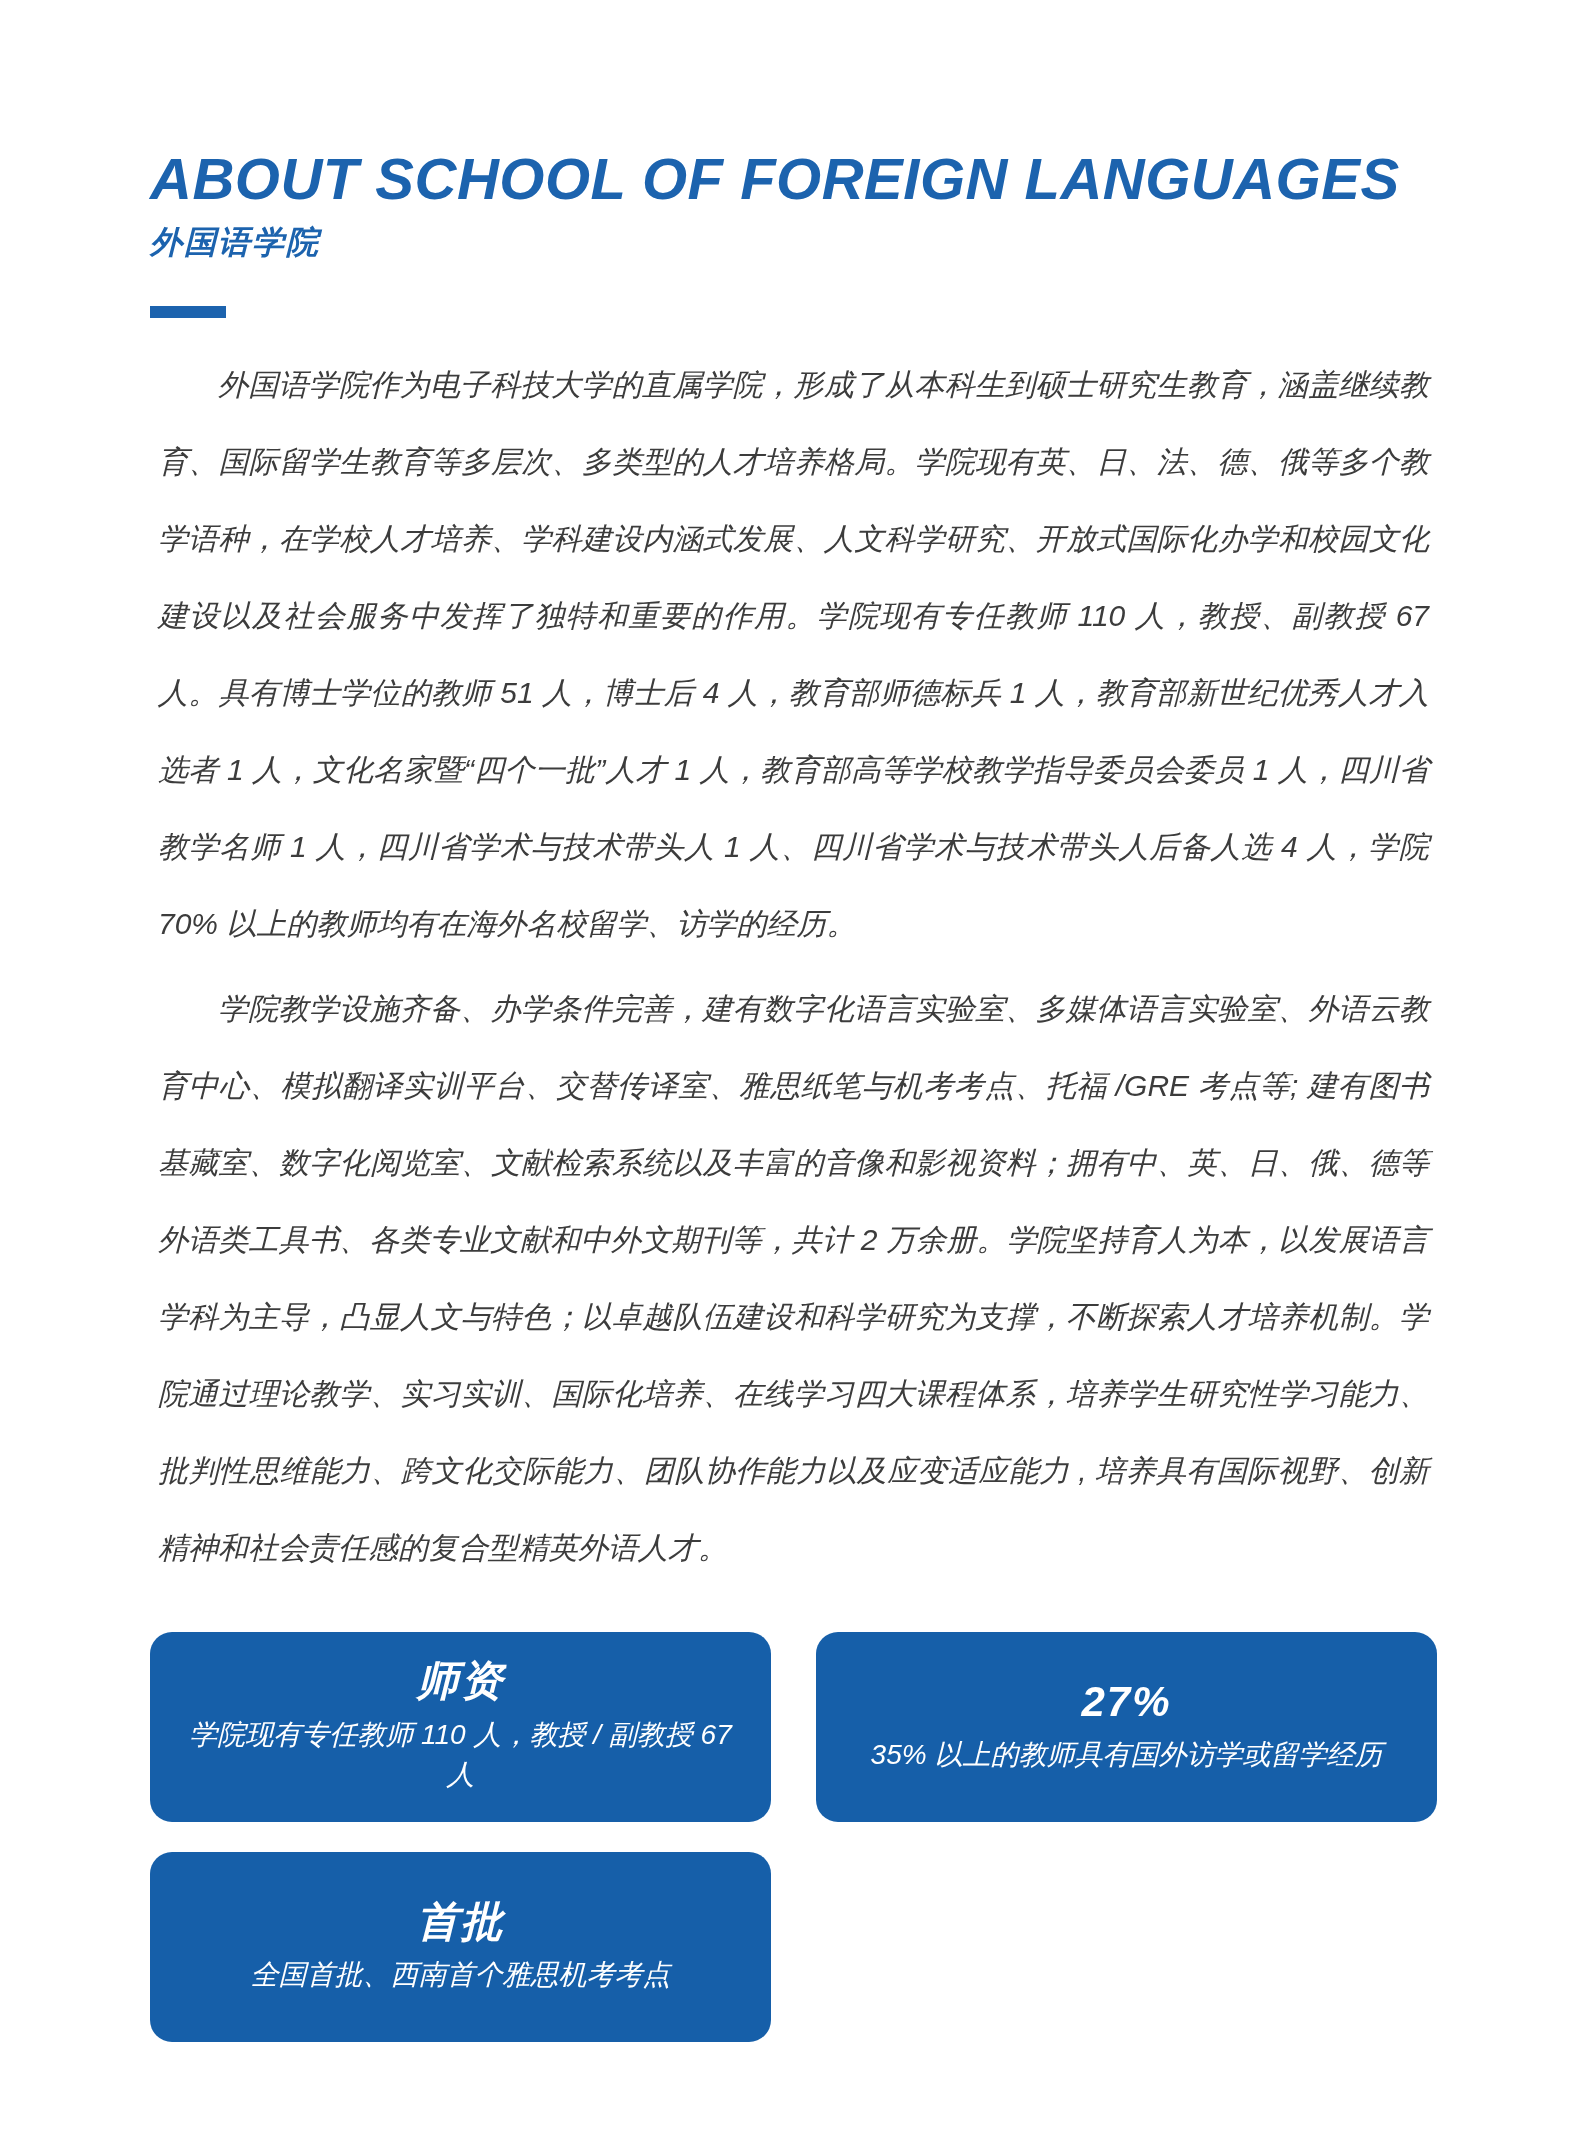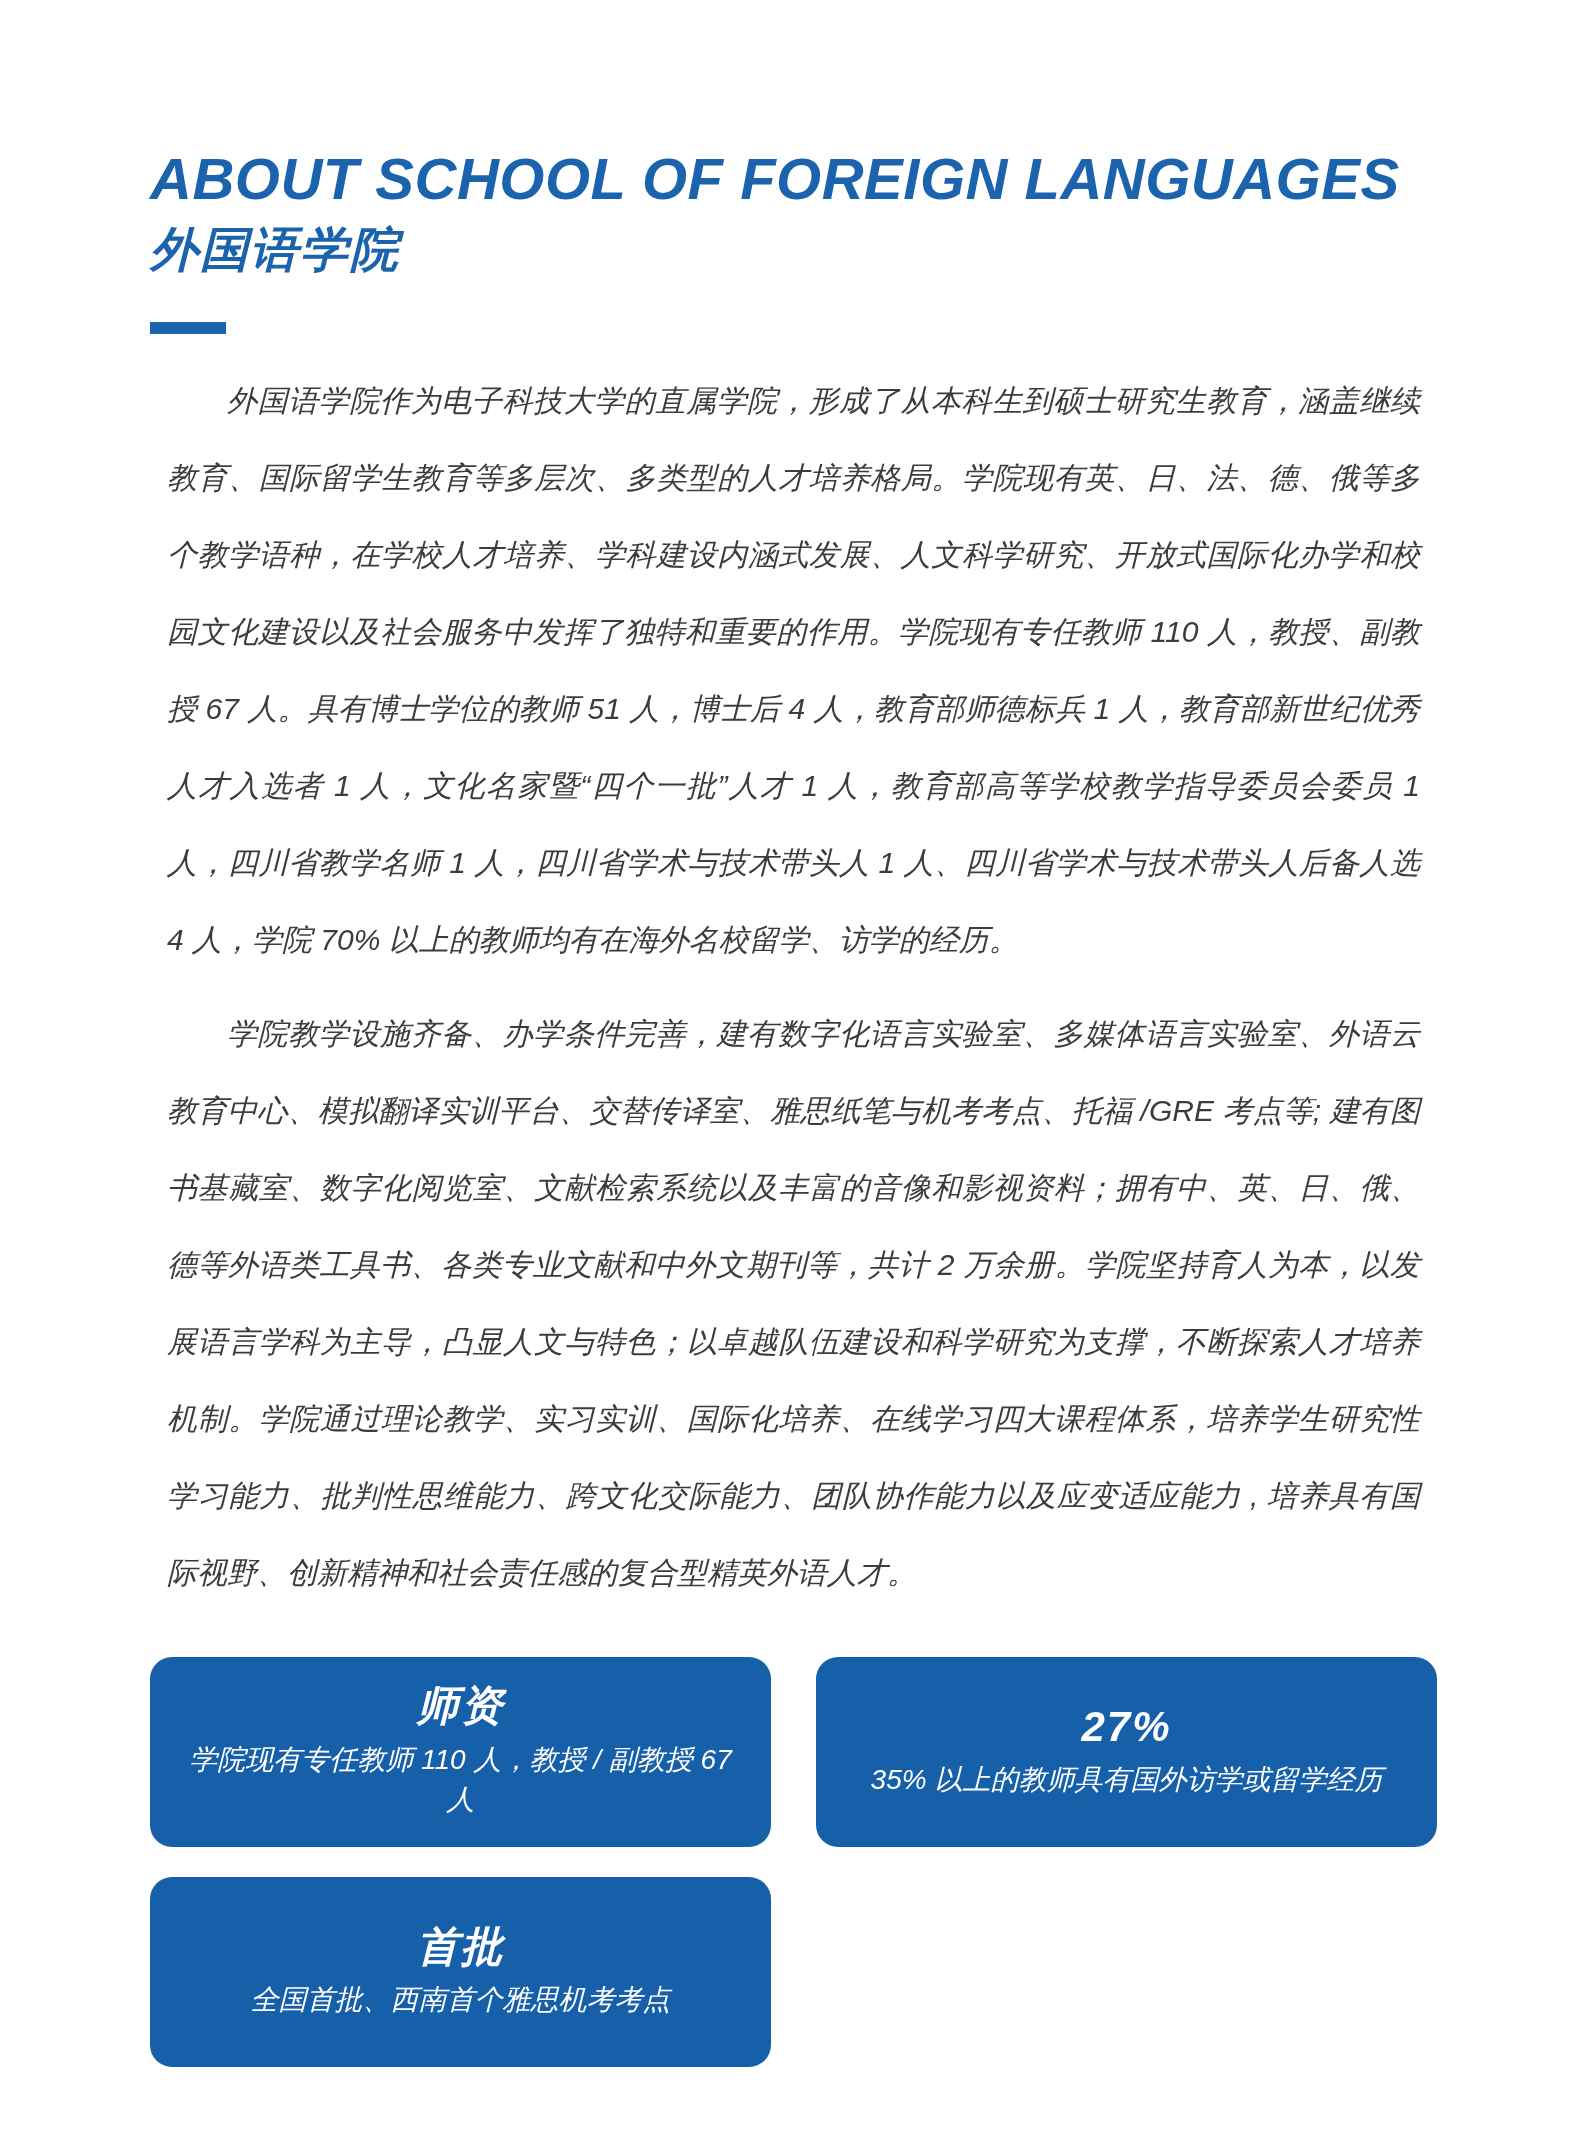--- a/index.html
+++ b/index.html
@@ -12,27 +12,27 @@
   body{
     width:1587px;height:2154px;background:#ffffff;overflow:hidden;
     font-family:"Liberation Sans","DejaVu Sans",sans-serif;
   }
   .page{width:100%;height:100%;padding:150px 150px 0 150px;font-style:italic;}
   .title-en{
     margin:0;font-size:58px;line-height:1;font-weight:700;
     color:var(--heading-blue);letter-spacing:0.5px;white-space:nowrap;
   }
   .title-zh{
-    margin:18px 0 16px 0;font-size:48px;line-height:1;font-weight:700;
+    margin:18px 0 16px 0;font-size:32px;line-height:1;font-weight:700;
     color:var(--heading-blue);letter-spacing:2px;
   }
   .divider{margin-top:48px;width:76px;height:12px;background:var(--heading-blue);}
   .intro{margin-top:28px;}
   .intro p{
-    margin:17px;font-size:30px;line-height:77px;color:var(--body-text);
+    margin:8px;font-size:30px;line-height:77px;color:var(--body-text);
     text-align:justify;text-indent:2em;
   }
   .cards{
     margin-top:46px;display:grid;grid-template-columns:1fr 1fr;
     column-gap:45px;row-gap:30px;
   }
   .card{
     background:var(--card-blue);border-radius:22px;color:#ffffff;
     min-height:190px;display:flex;flex-direction:column;
     justify-content:center;align-items:center;text-align:center;

